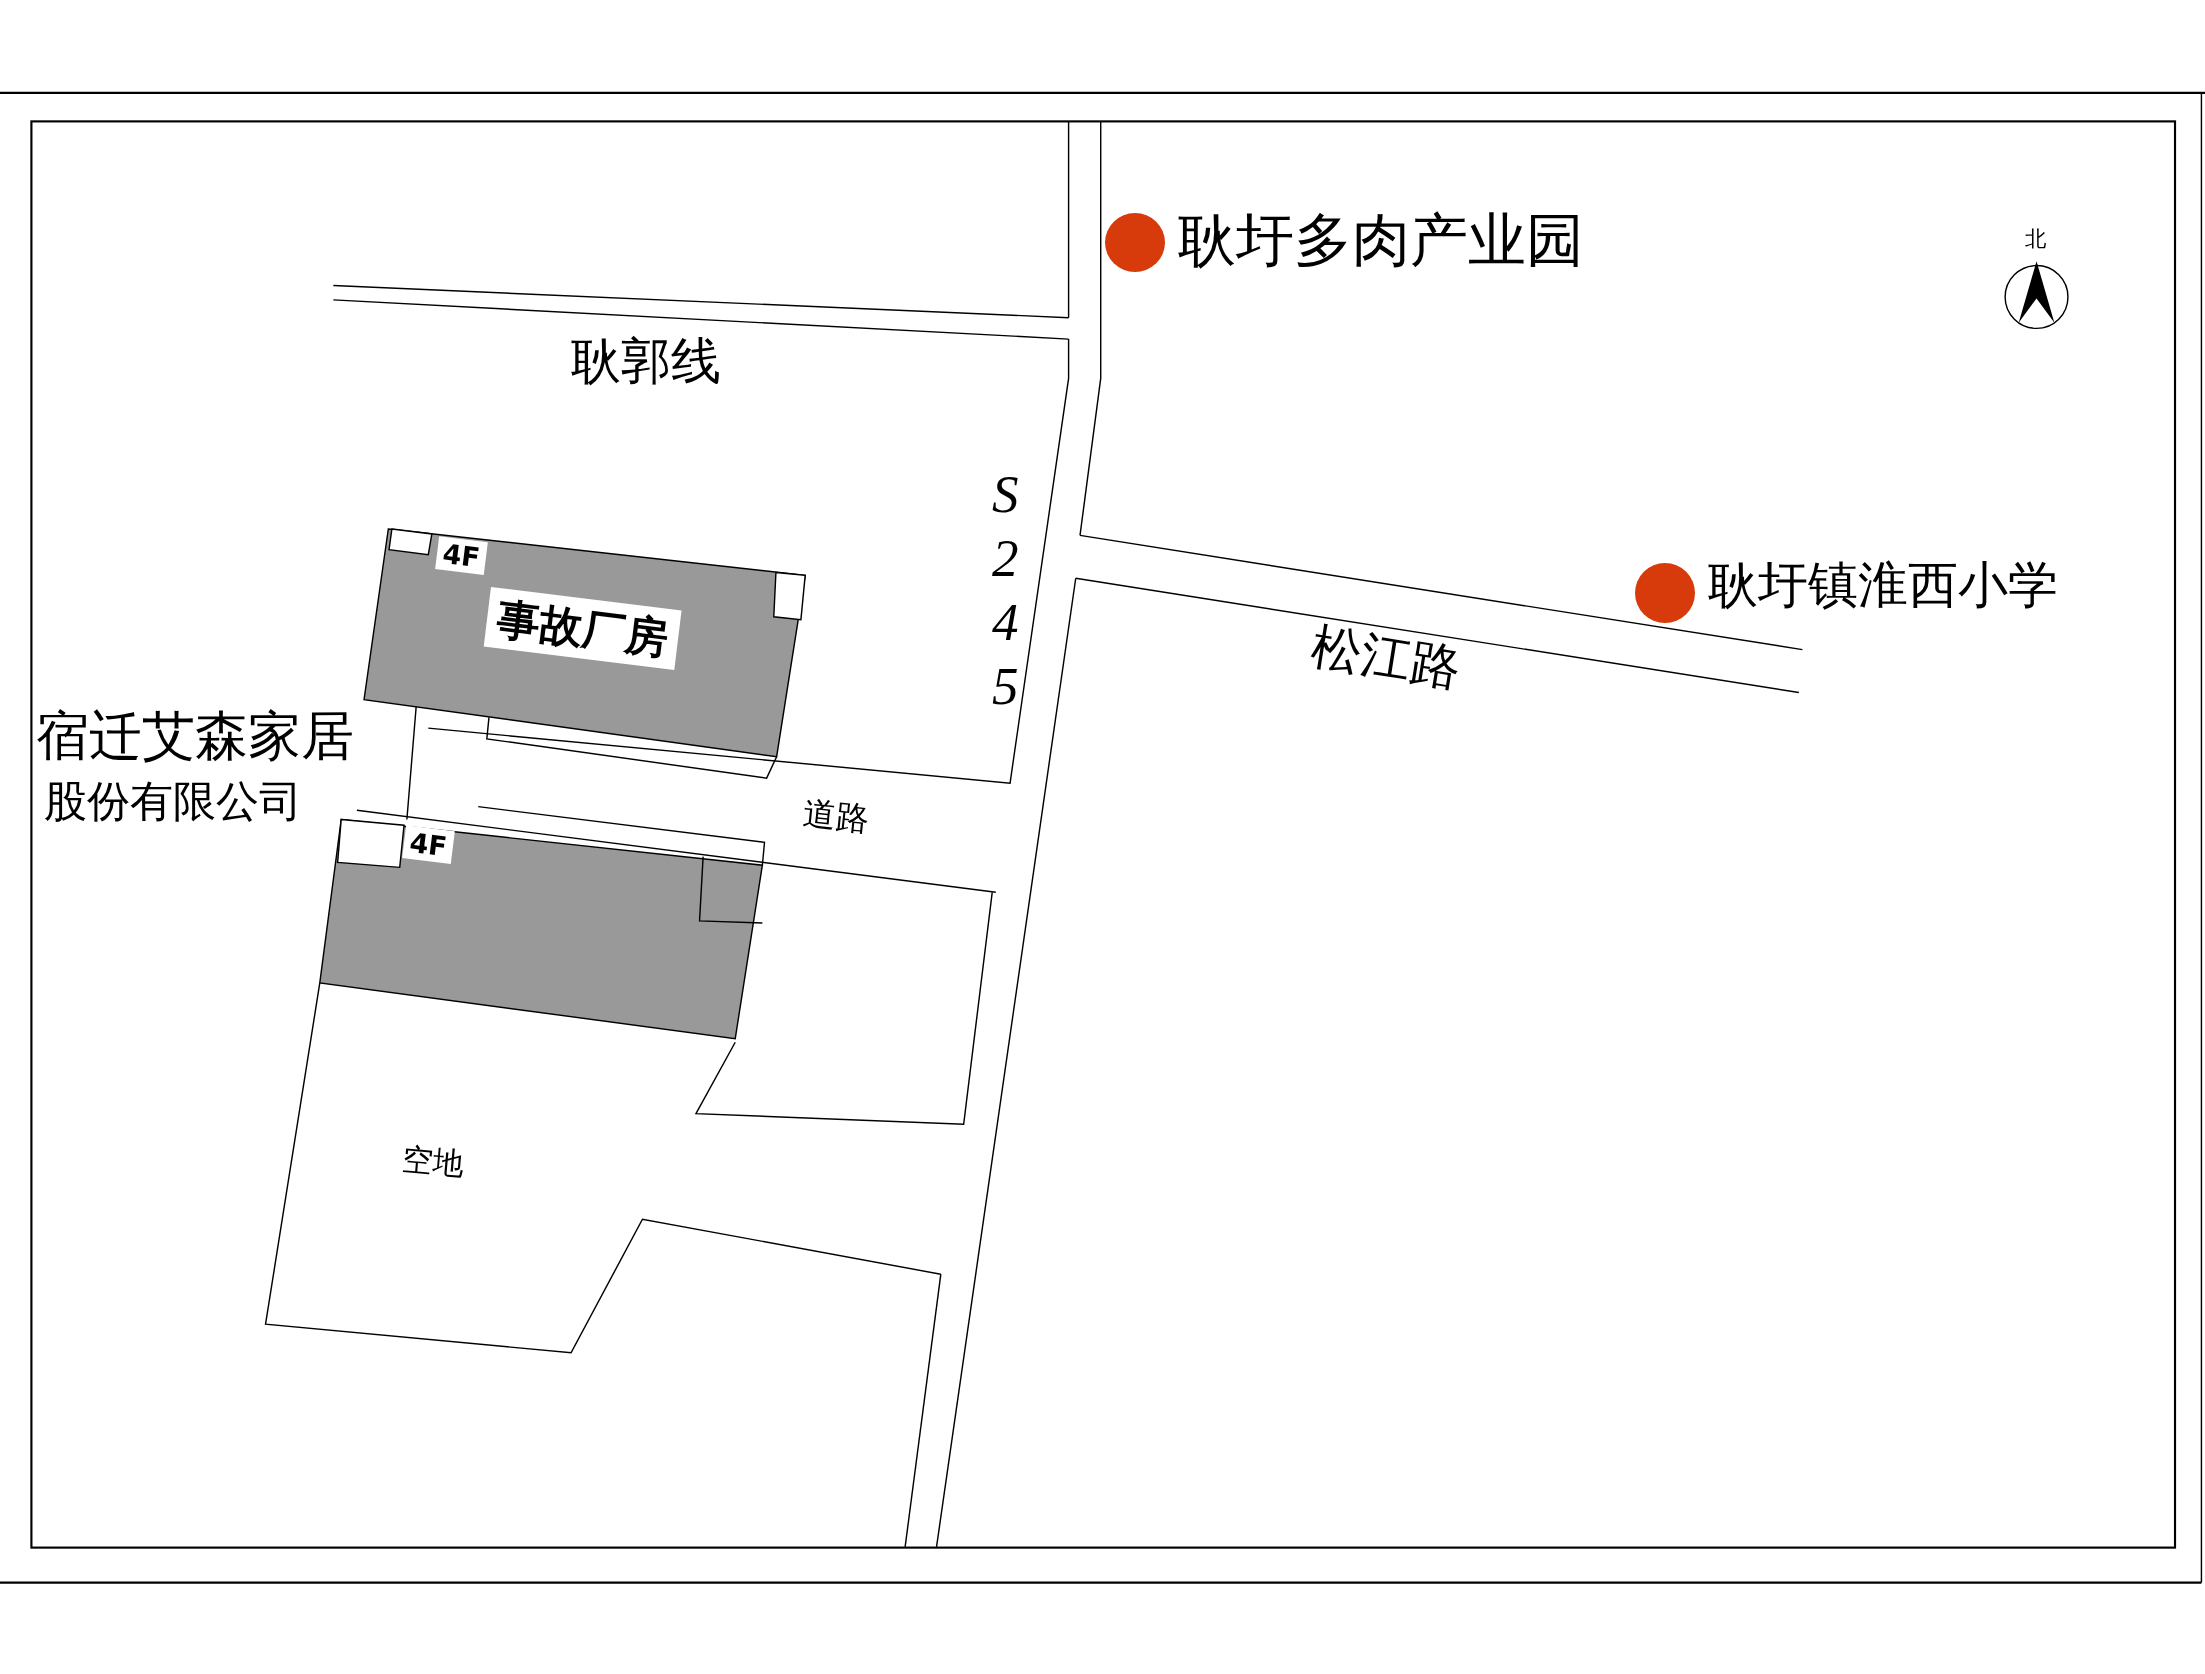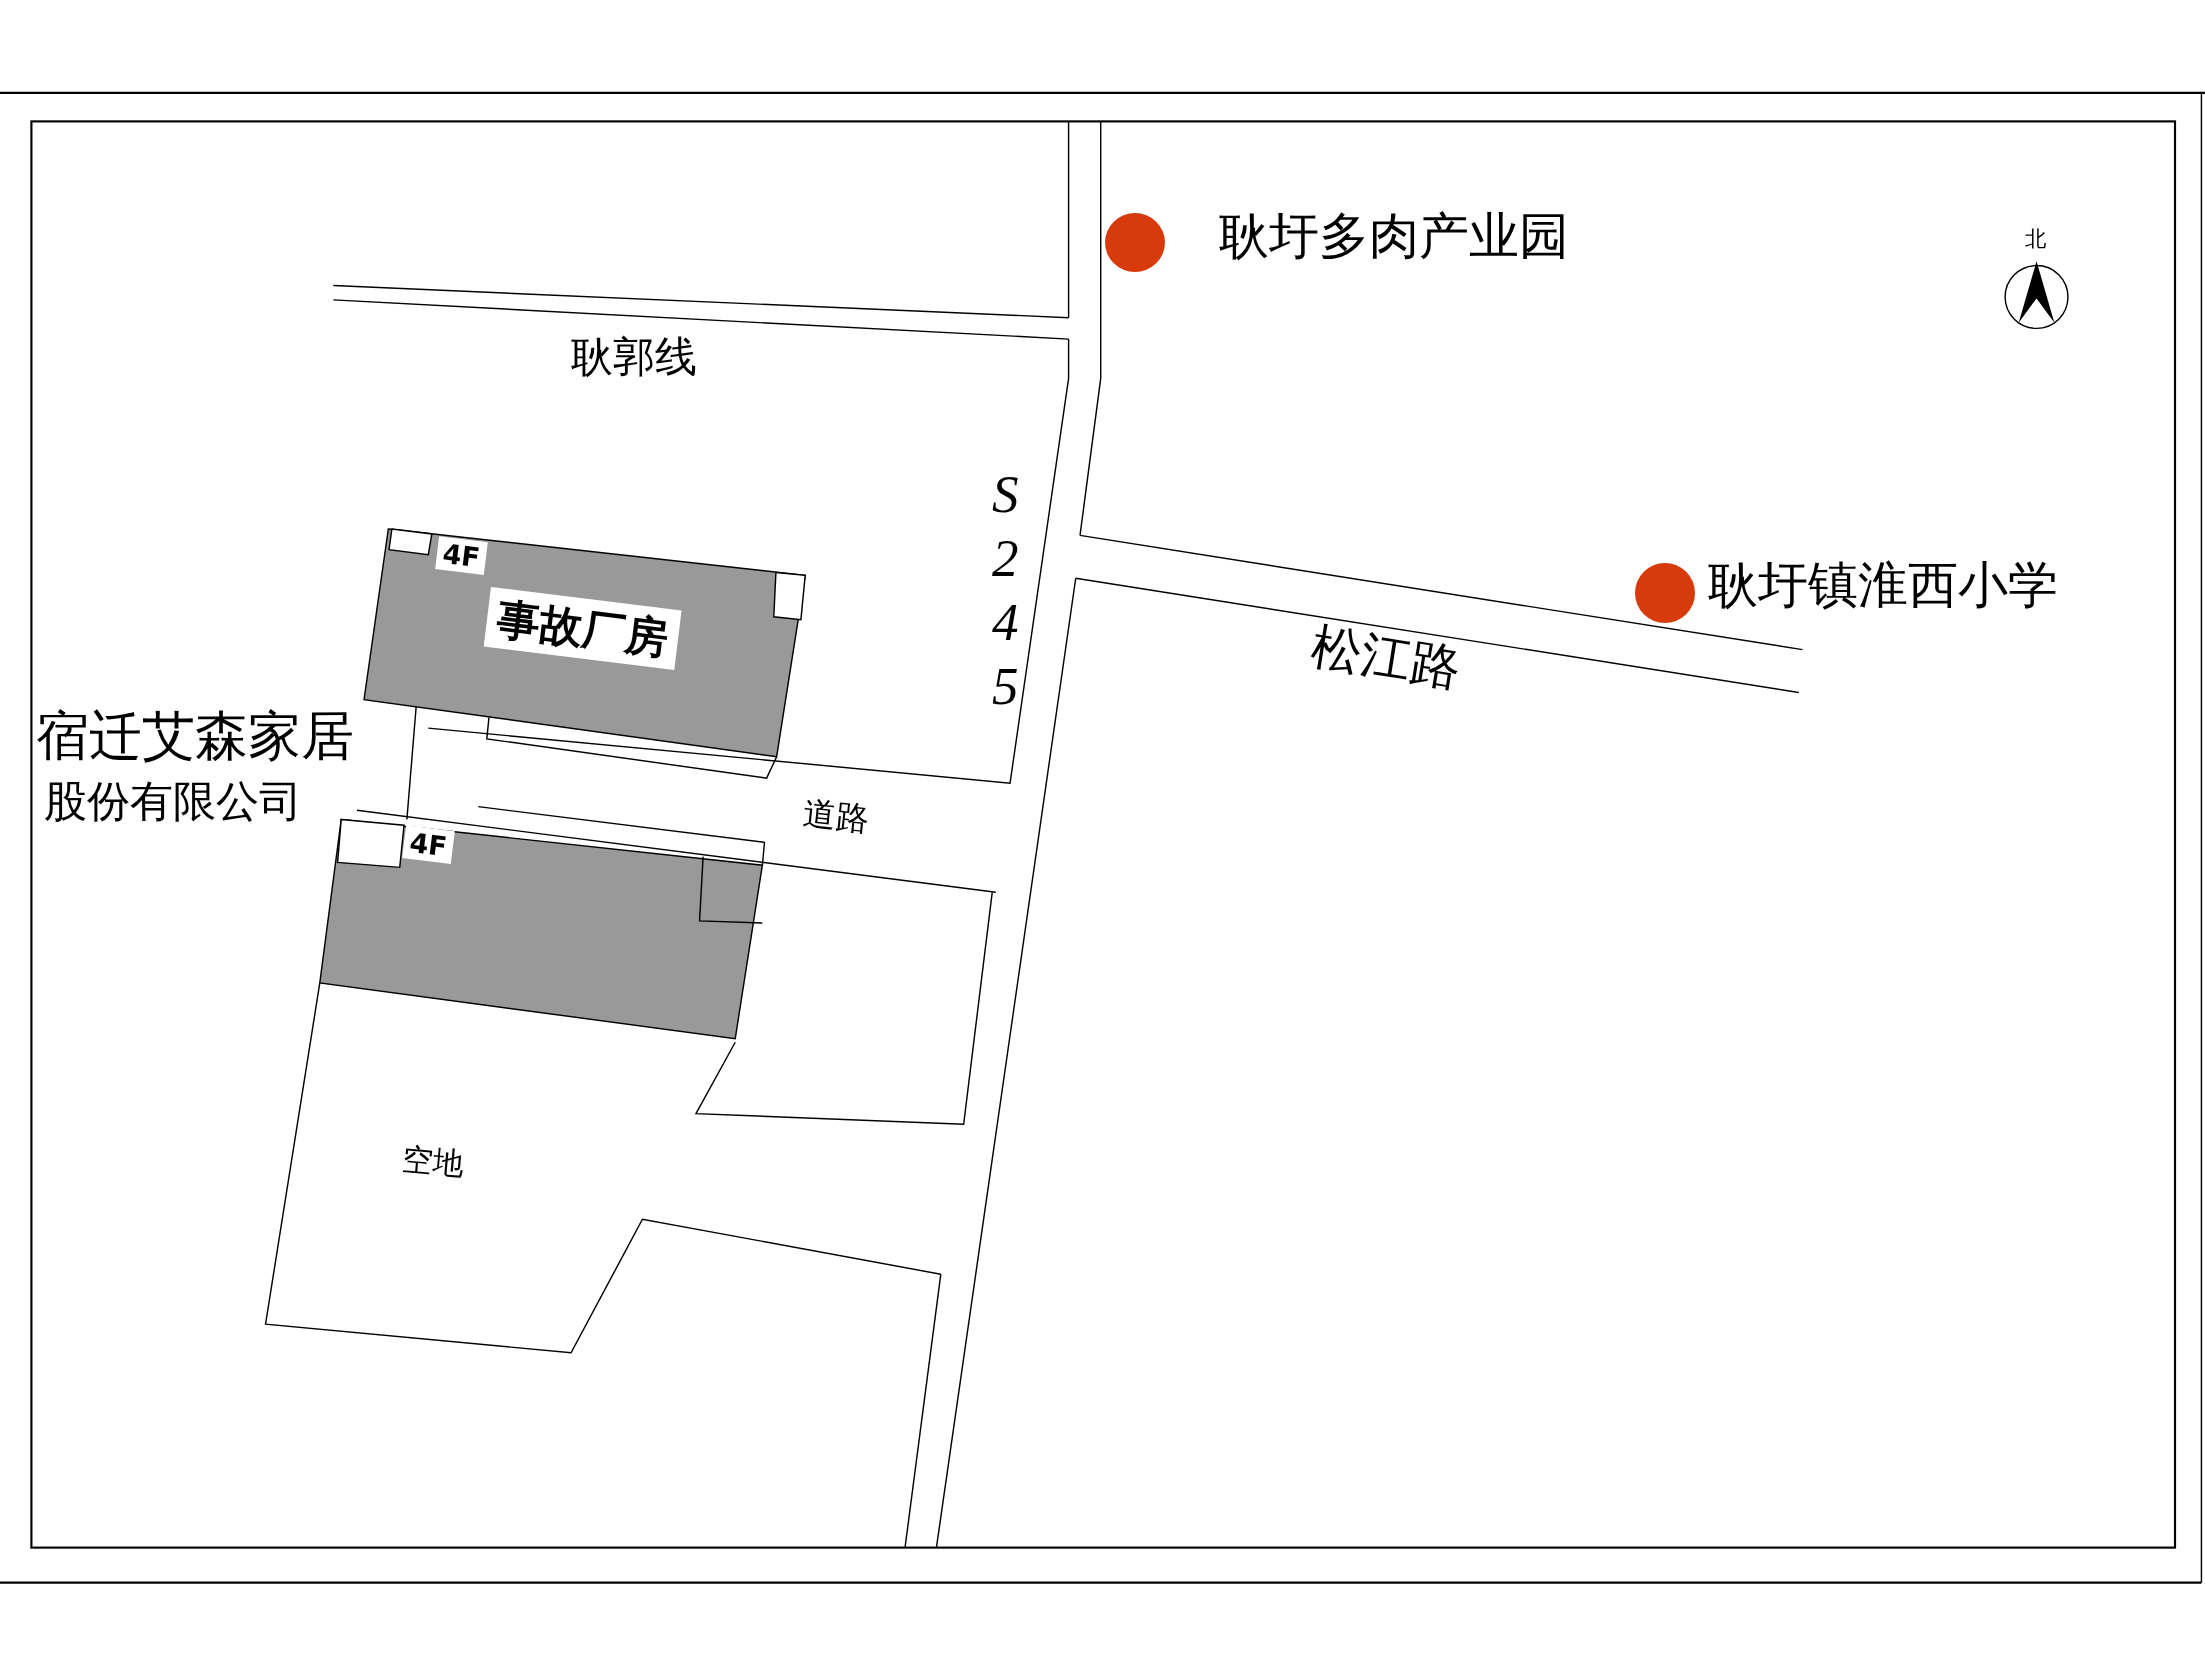--- a/index.html
+++ b/index.html
@@ -65,35 +65,35 @@
     <circle cx="2853" cy="416" r="44" fill="none" stroke="#000" stroke-width="2"></circle>
     <polygon points="2853,366 2828,452 2853,418 2878,452" fill="#000"></polygon>
   </g>
 </svg>
 
 <div class="poi-dot" style="left:1105px;top:213px;width:60px;height:59px;background:#d83b0b;"></div>
 <div class="poi-dot" style="left:1635px;top:563px;width:60px;height:60px;background:#d83b0b;"></div>
 
 <div class="lbl" style="left:2025px;top:228px;font-size:21.4px;">北</div>
 
-<div class="lbl road-label" style="left:571px;top:336px;font-size:42px;">耿郭线</div>
+<div class="lbl road-label" style="left:571px;top:336px;font-size:50px;">耿郭线</div>
 
 <div class="lbl road-label" style="left:1316px;top:621px;font-size:50px;transform:rotate(9deg);transform-origin:left top;">松江路</div>
 
 <div class="lbl road-label" style="left:805px;top:796px;font-size:33px;transform:rotate(6deg);transform-origin:left top;">道路</div>
 
 <div class="lbl s245" style="left:992px;top:468px;">S</div>
 <div class="lbl s245" style="left:992px;top:532px;">2</div>
 <div class="lbl s245" style="left:992px;top:596px;">4</div>
 <div class="lbl s245" style="left:992px;top:660px;">5</div>
 
 <div class="lbl bold-label" style="left:437px;top:539px;font-size:27px;background:#fff;padding:2.9px 5.7px;transform:rotate(7deg);">4F</div>
 <div class="lbl bold-label" style="left:491px;top:587px;font-size:43px;background:#fff;padding:8.6px 10px;transform:rotate(7deg);transform-origin:left top;">事故厂房</div>
 <div class="lbl bold-label" style="left:404px;top:828px;font-size:27px;background:#fff;padding:2.9px 5.7px;transform:rotate(7deg);">4F</div>
 
 <div class="lbl road-label" style="left:36px;top:709px;font-size:53px;">宿迁艾森家居</div>
 <div class="lbl road-label" style="left:44px;top:780px;font-size:43px;">股份有限公司</div>
 
 <div class="lbl road-label" style="left:402px;top:1146px;font-size:31px;transform:rotate(5deg);">空地</div>
 
-<div class="lbl road-label" style="left:1178px;top:211px;font-size:50px;margin-left:41px;">耿圩多肉产业园</div>
+<div class="lbl road-label" style="left:1178px;top:211px;font-size:58px;">耿圩多肉产业园</div>
 <div class="lbl road-label" style="left:1708px;top:560px;font-size:50px;text-align:right;">耿圩镇淮西小学</div>
 
 
 </body></html>

